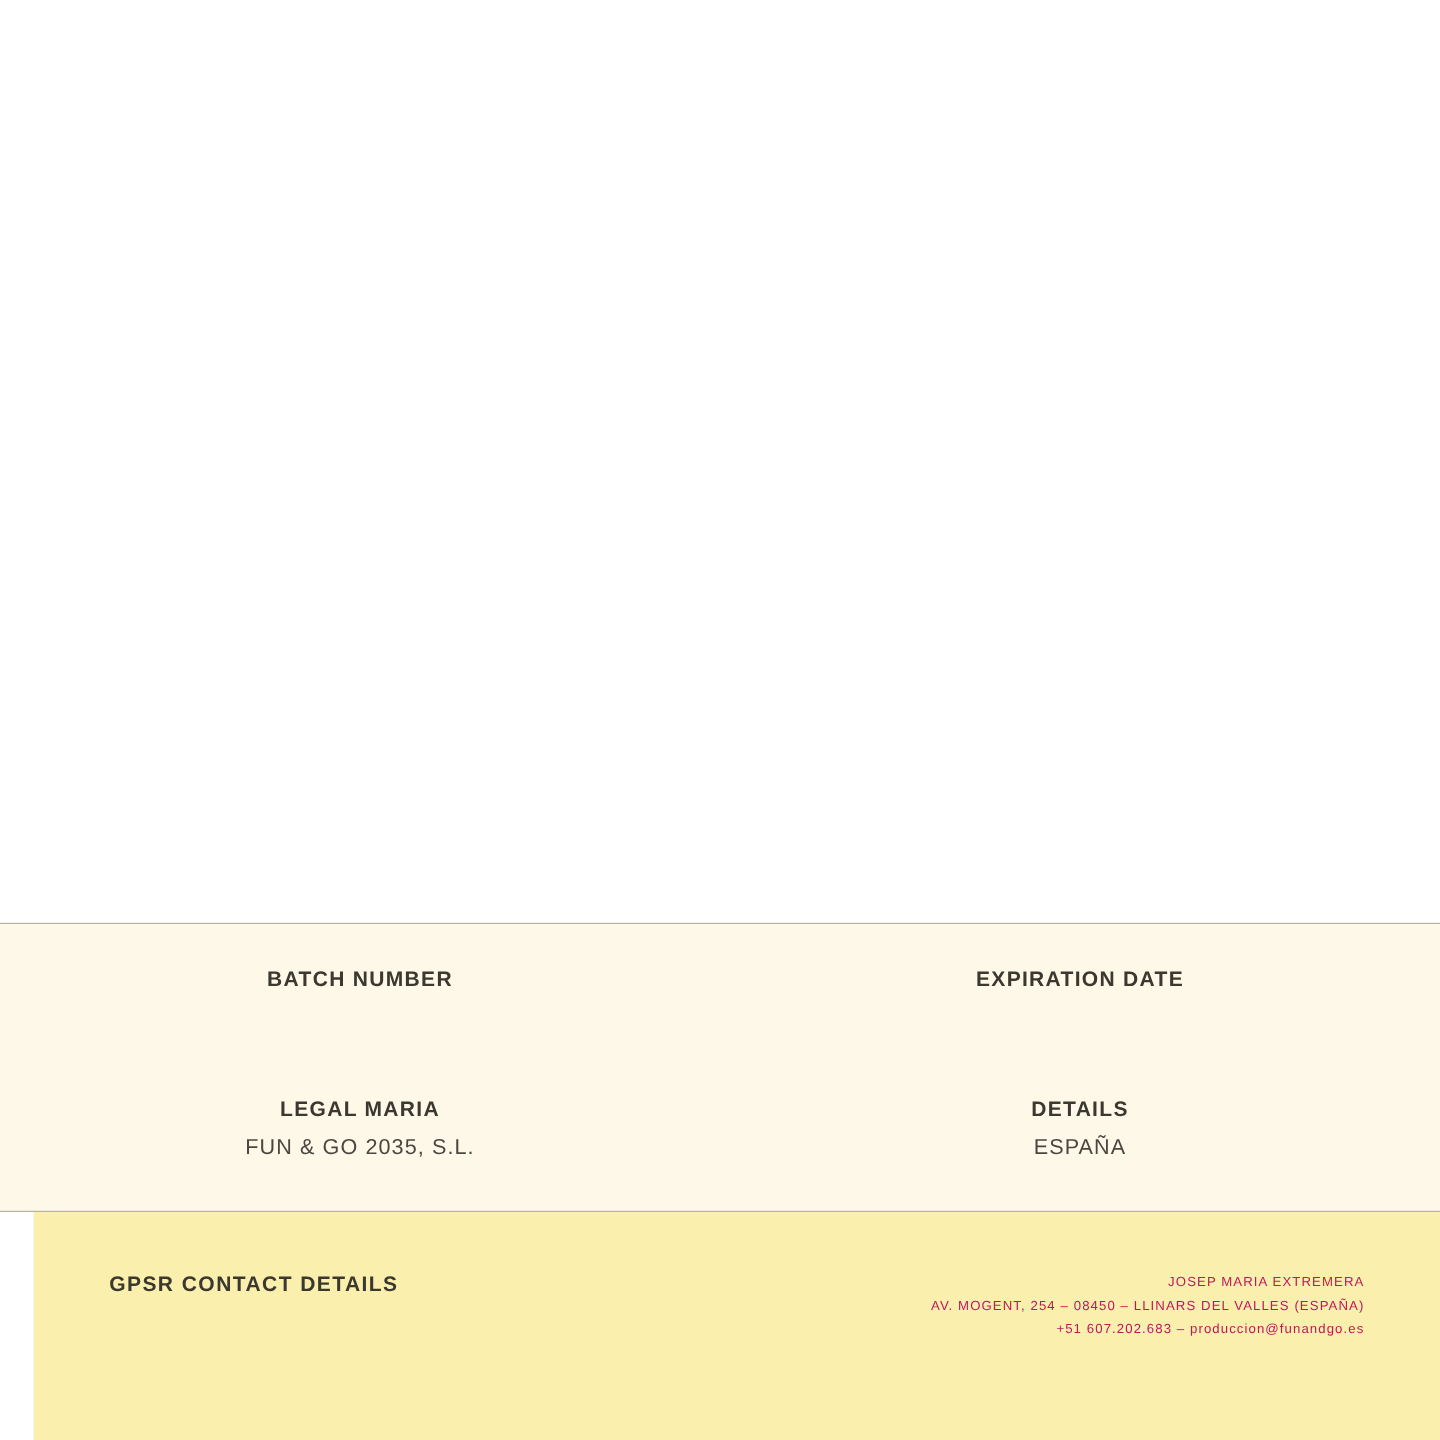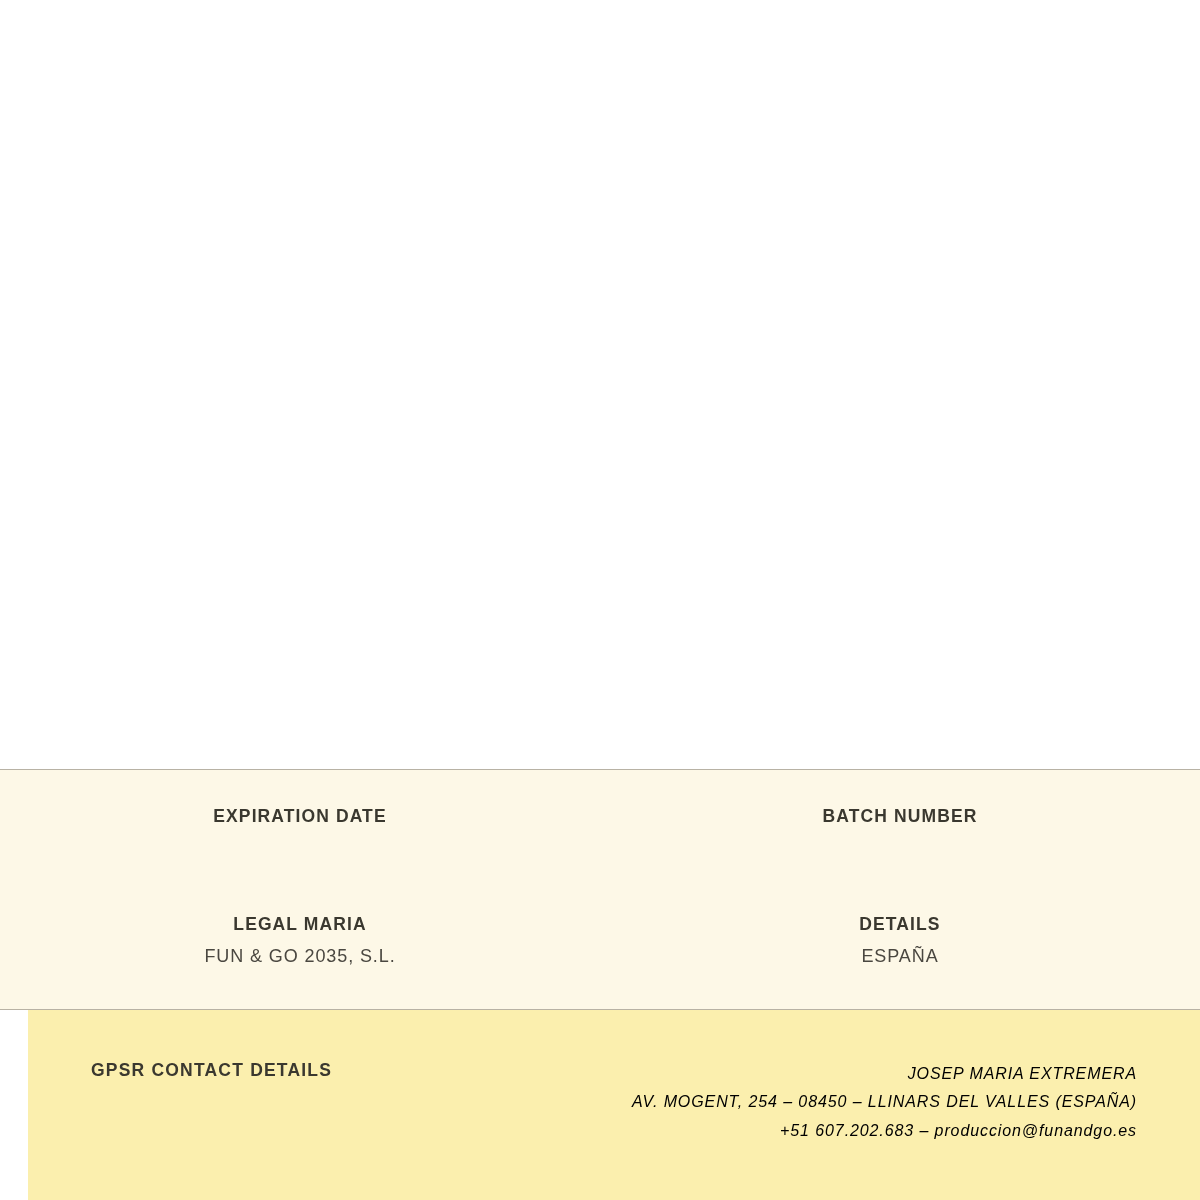--- a/index.html
+++ b/index.html
@@ -82,45 +82,44 @@
     letter-spacing: 1.2px;
     color: #3a382f;
   }
   .gpsr-lines {
     position: absolute;
     right: 63px;
     top: 50px;
     text-align: right;
   }
   .gpsr-line {
-    font-size: 16px;
+    font-size: 11px;
     font-weight: 400;
     letter-spacing: 0.9px;
-    color: #000000;
+    color: #be185d;
     line-height: 1.78;
     white-space: nowrap;
-    font-style: italic;
   }
 </style>
 </head>
 <body>
 
 <div class="page">
 
   <div class="label-blank"></div>
 
   <div class="info-band">
 
     <div class="info-grid row-one">
       <div class="info-col">
-        <div class="field-title">EXPIRATION DATE</div>
+        <div class="field-title">BATCH NUMBER</div>
         <div class="field-value"></div>
       </div>
       <div class="info-col">
-        <div class="field-title">BATCH NUMBER</div>
+        <div class="field-title">EXPIRATION DATE</div>
         <div class="field-value"></div>
       </div>
     </div>
 
     <div class="info-grid row-two">
       <div class="info-col">
         <div class="field-title">LEGAL MARIA</div>
         <div class="field-value">FUN &amp; GO 2035, S.L.</div>
       </div>
       <div class="info-col">

